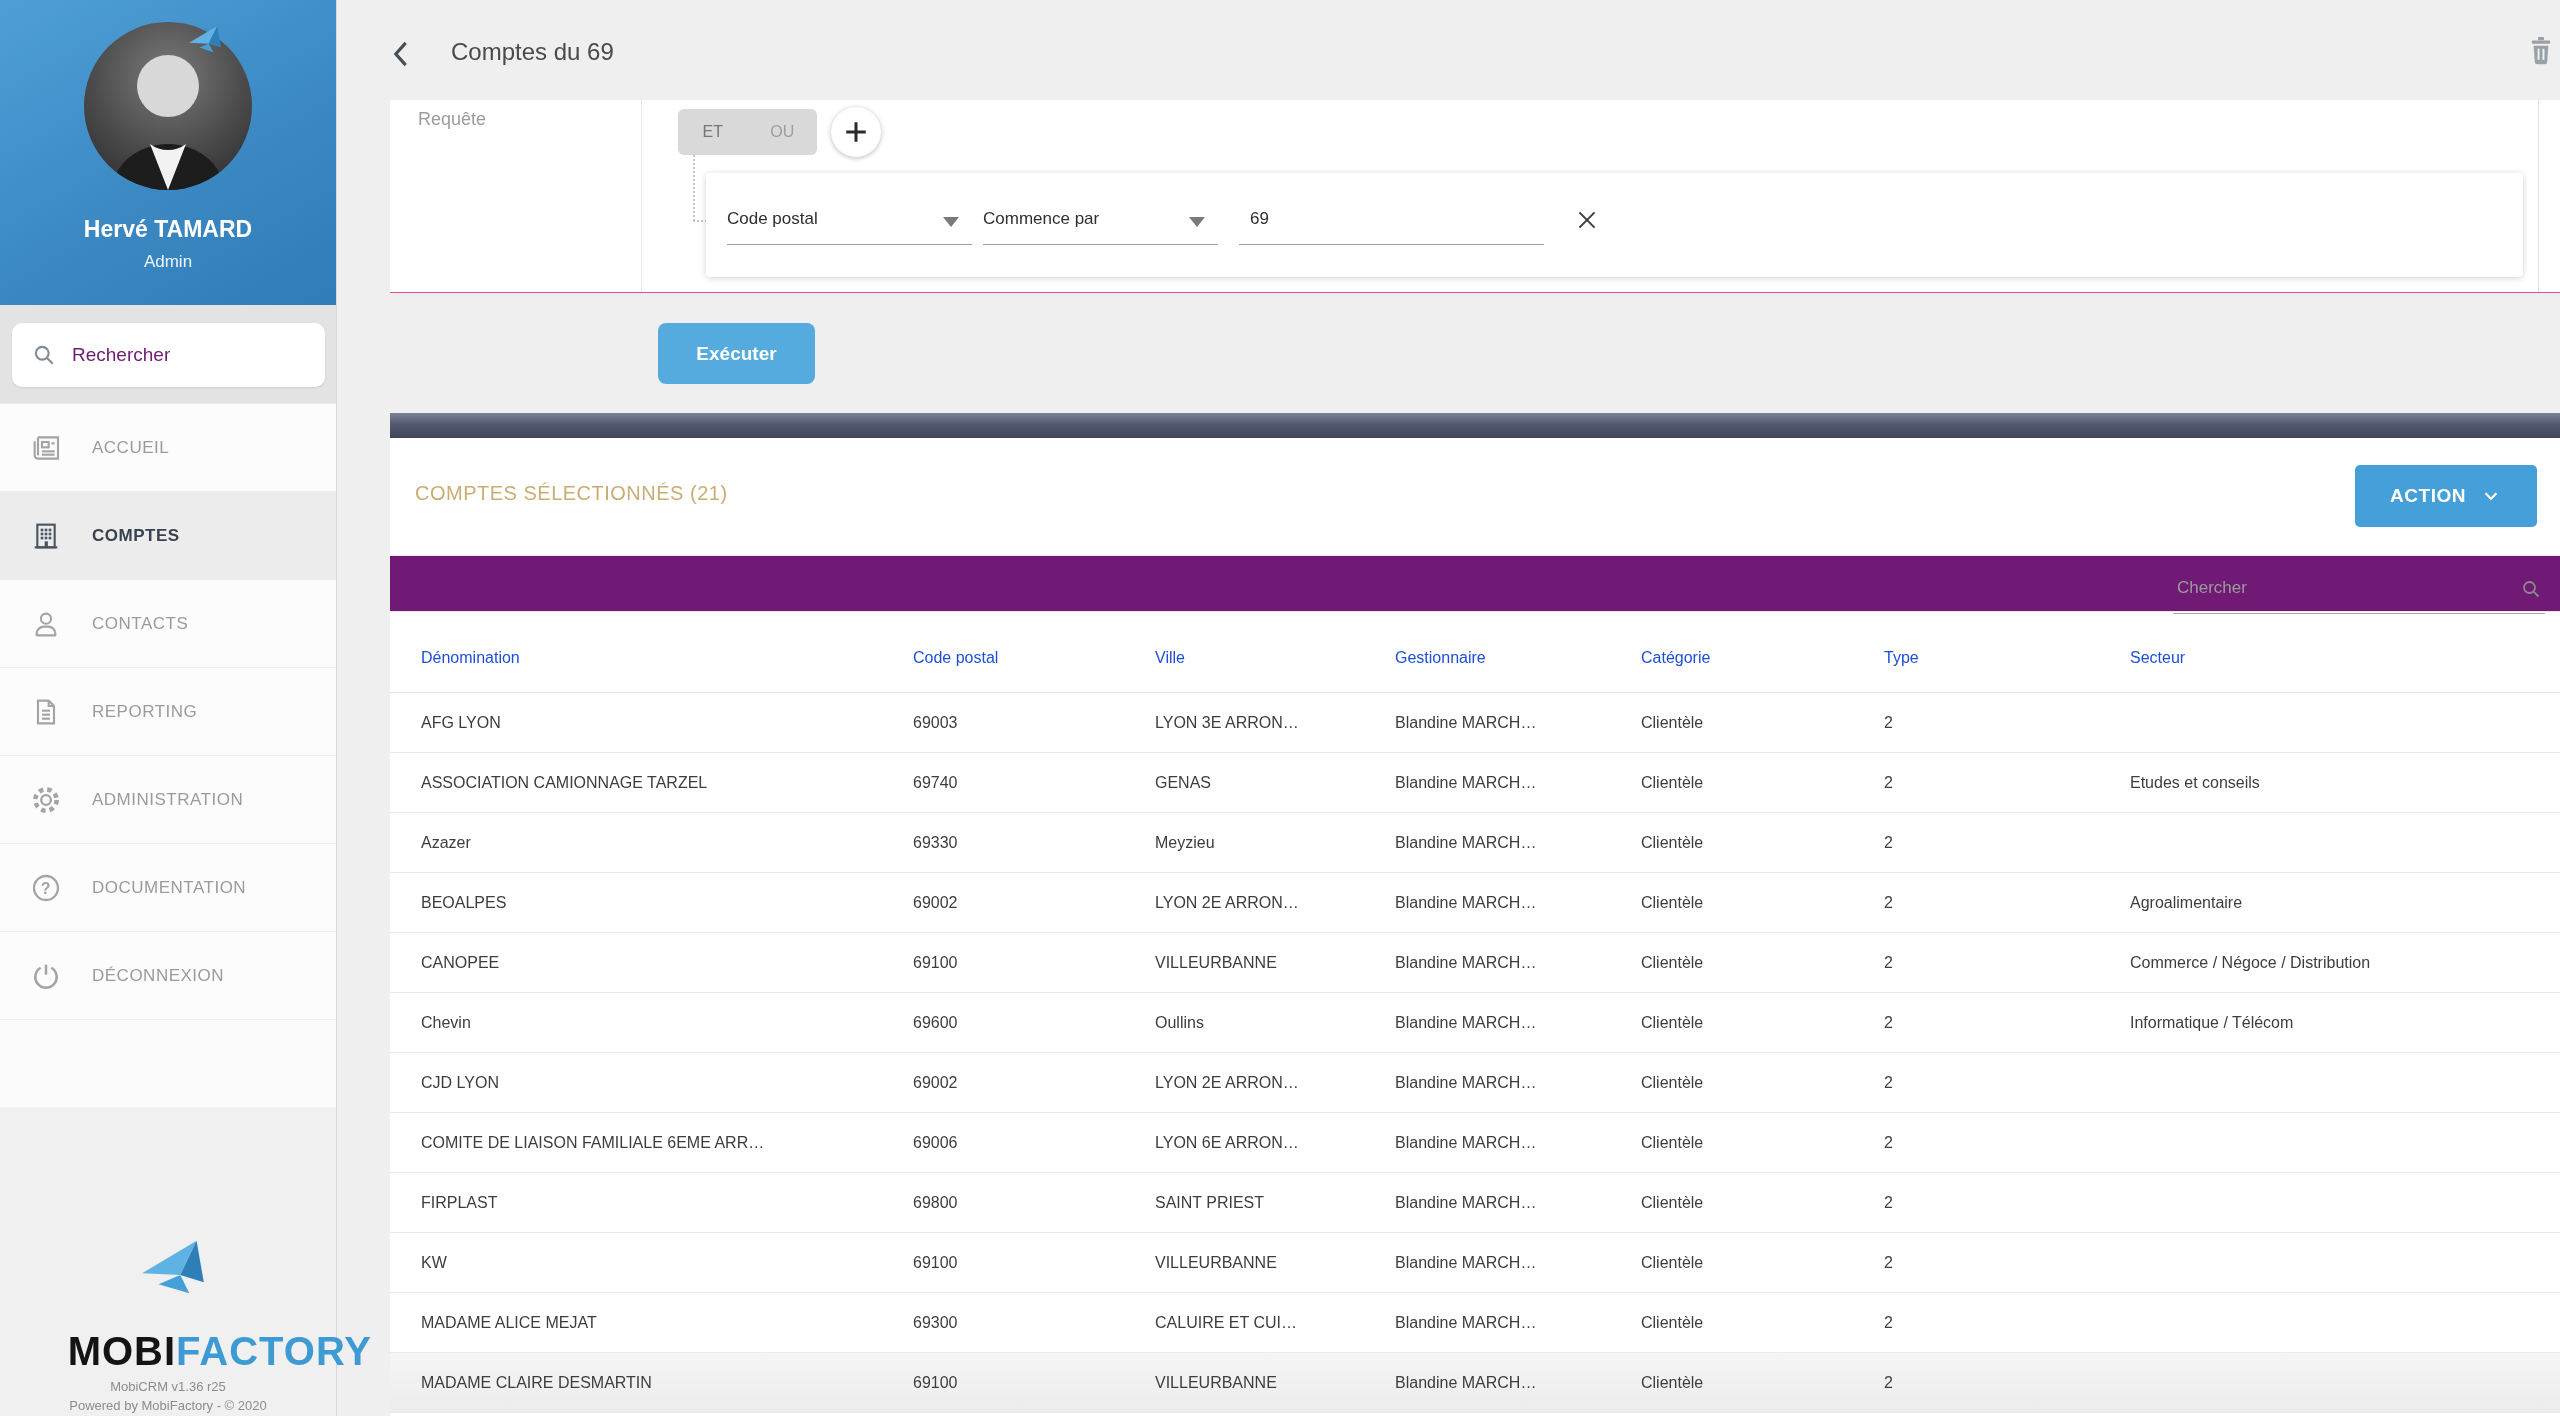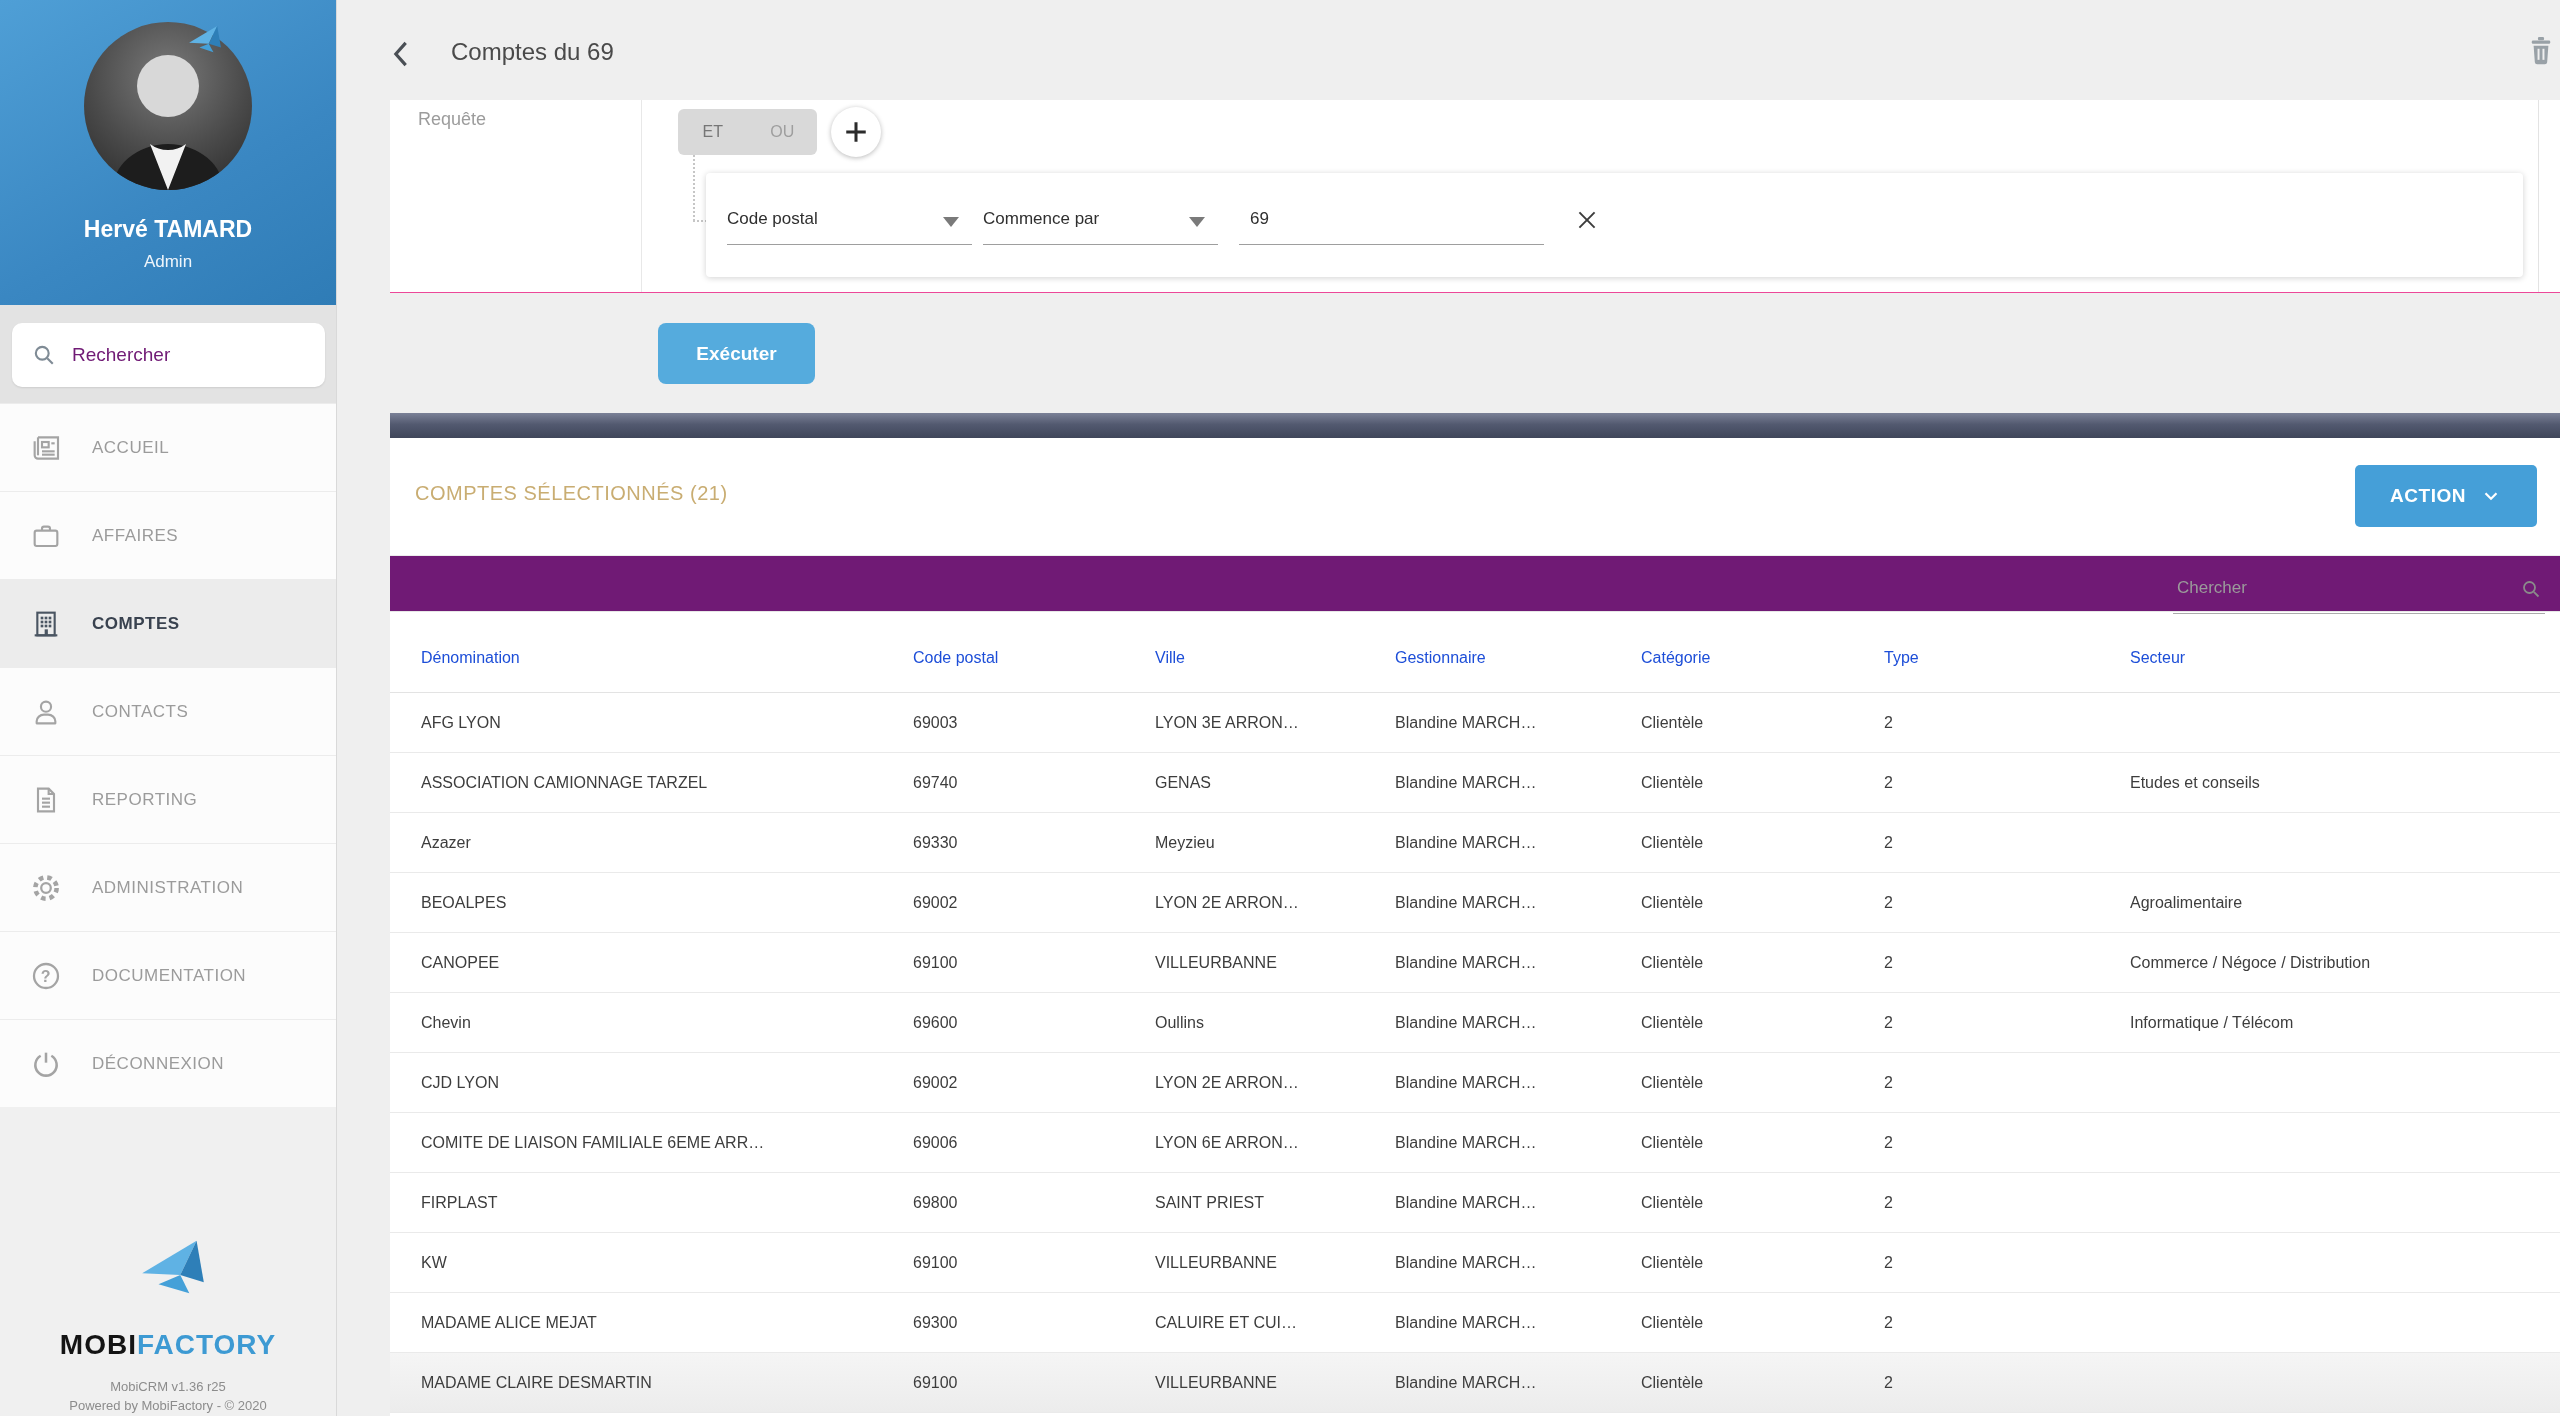--- a/index.html
+++ b/index.html
@@ -34,22 +34,22 @@
   .nav-item { height:88px; display:flex; align-items:center; gap:30px;
     padding-left:30px; border-bottom:1px solid #ececec; background:#fcfcfc;
     color:#9b9b9b; font-size:17px; letter-spacing:.5px; cursor:pointer; }
   .nav-item .nav-icon { width:32px; height:32px; color:#a4a4a4; }
   .nav-item.active { background:#ececec; color:#39424f; font-weight:bold; }
   .nav-item.active .nav-icon { color:#4a5562; }
 
   .side-footer { position:absolute; top:1107px; left:0; width:100%; height:309px;
     background:#f0f0f0; }
   .logo-bird { position:absolute; left:140px; top:130px; width:66px; height:58px; }
-  .brand { position:absolute; top:222px; width:100%; text-align:center;
-    font-size:28px; font-weight:bold; letter-spacing:1px; }
+  .brand { position:absolute; top:222px; width:100%; text-align:right;
+    font-size:40px; font-weight:bold; letter-spacing:1px;margin-left:36px; }
   .brand .b1 { color:#141414; }
   .brand .b2 { color:#3d9ad3; }
   .ver  { position:absolute; top:272px; width:100%; text-align:center; color:#8c8c8c; font-size:13px; }
   .pow  { position:absolute; top:291px; width:100%; text-align:center; color:#8c8c8c; font-size:13px; }
 
   
   #main { position:absolute; left:337px; top:0; width:2223px; height:1416px; }
 
   .back-btn { position:absolute; left:50px; top:38px; width:30px; height:32px; cursor:pointer; color:#4a4f55; }
   .page-title { position:absolute; left:114px; top:38px; font-size:24px; color:#4a4a4a; }
@@ -153,27 +153,20 @@
         <div class="nav-item">
           <span class="nav-icon"><svg viewBox="0 0 24 24" fill="none" stroke="currentColor" stroke-width="1.6">
               <path d="M6 4 h15 v16 H6 a2.5 2.5 0 0 1 -2.5 -2.5 V7"></path>
               <path d="M6 4 v13.5"></path>
               <rect x="9" y="7.5" width="5" height="4"></rect>
               <line x1="16" y1="8.5" x2="18.5" y2="8.5"></line>
               <line x1="9" y1="14.5" x2="18.5" y2="14.5"></line>
               <line x1="9" y1="17" x2="18.5" y2="17"></line>
             </svg></span>
           <span>ACCUEIL</span>
-        </div>
-        <div class="nav-item">
-          <span class="nav-icon"><svg viewBox="0 0 24 24" fill="none" stroke="currentColor" stroke-width="1.6">
-              <rect x="3.5" y="8" width="17" height="11.5" rx="1.5"></rect>
-              <path d="M9 8 V6.5 a1.5 1.5 0 0 1 1.5 -1.5 h3 a1.5 1.5 0 0 1 1.5 1.5 V8"></path>
-            </svg></span>
-          <span>AFFAIRES</span>
         </div>
         <div class="nav-item active">
           <span class="nav-icon"><svg viewBox="0 0 24 24" fill="none" stroke="currentColor" stroke-width="1.6">
               <rect x="5.5" y="3.5" width="13" height="17"></rect>
               <line x1="3.5" y1="20.5" x2="20.5" y2="20.5"></line>
               <g fill="currentColor" stroke="none">
                 <rect x="8" y="6.5" width="2" height="2"></rect>
                 <rect x="11" y="6.5" width="2" height="2"></rect>
                 <rect x="14" y="6.5" width="2" height="2"></rect>
                 <rect x="8" y="9.5" width="2" height="2"></rect>

